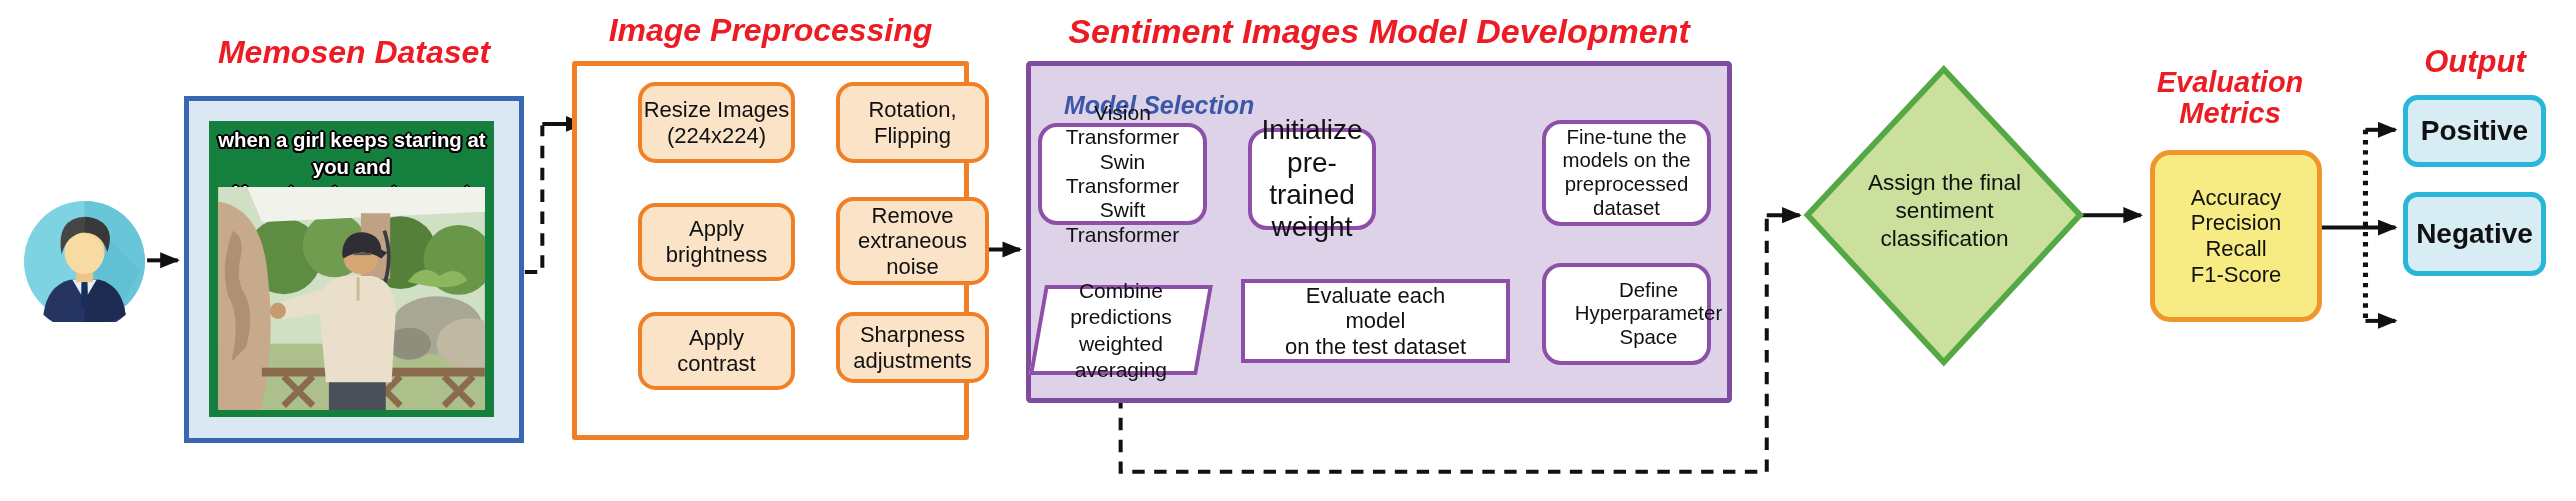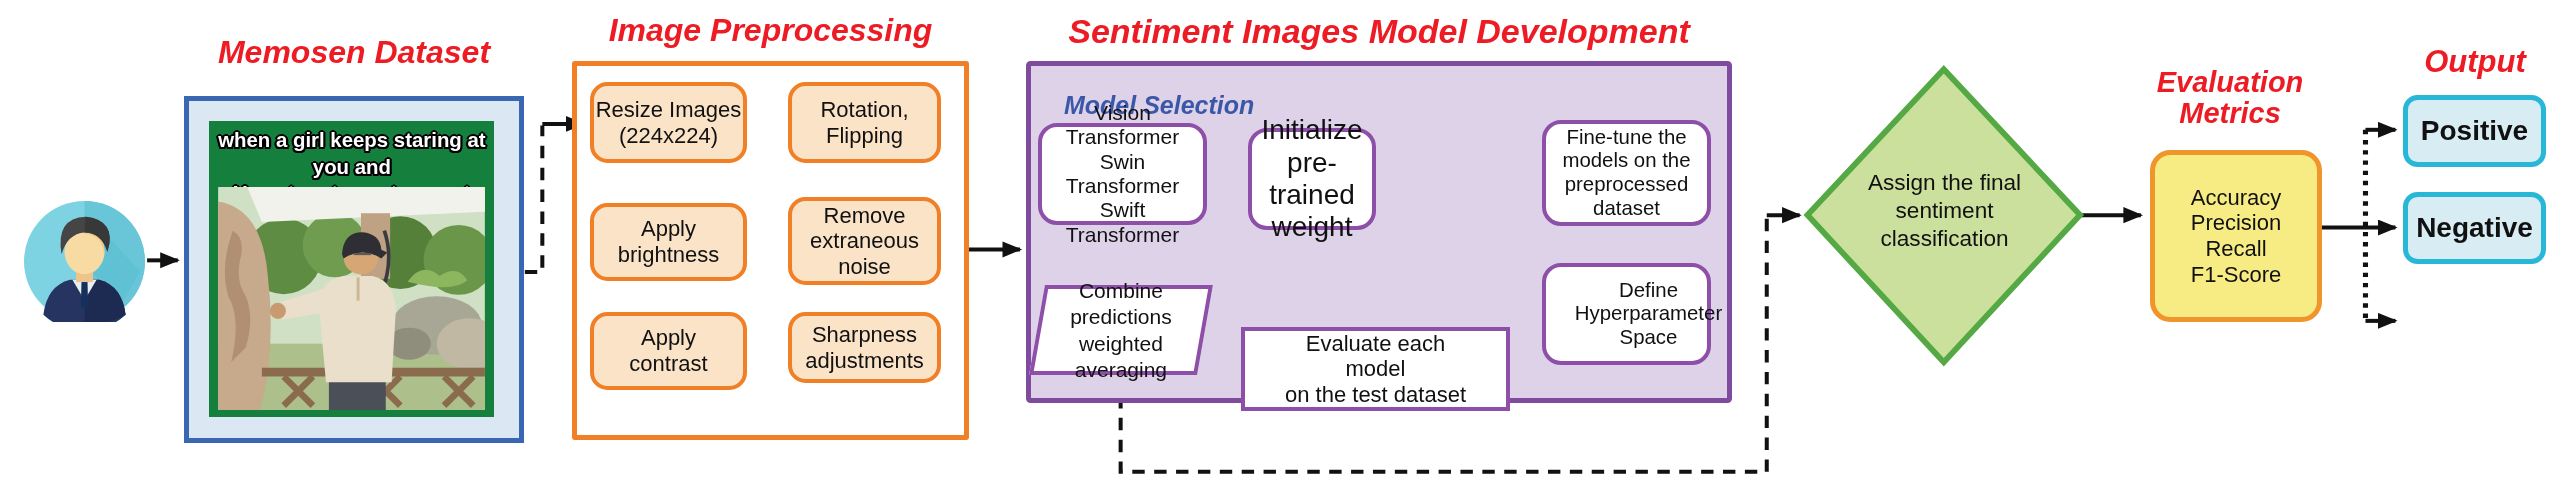--- a/index.html
+++ b/index.html
@@ -4,23 +4,23 @@
 <style>
   html,body{margin:0;padding:0;background:#ffffff;}
   .canvas{position:relative;width:2576px;height:501px;background:#ffffff;overflow:hidden;
           font-family:"Liberation Sans",sans-serif;}
   .abs{position:absolute;}
   .sec-title{color:#ed1c24;font-weight:bold;font-style:italic;text-align:center;
              font-size:32px;line-height:1.08;white-space:pre-line;}
   .node{position:absolute;display:flex;align-items:center;justify-content:center;
         text-align:center;color:#111;font-size:22px;line-height:1.16;white-space:pre-line;
         box-sizing:border-box;}
-  .peach{background:#fbe3c8;border:4.4px solid #f07f26;border-radius:17.5px;}
+  .peach{background:#fbe3c8;border:4.4px solid #f07f26;border-radius:17.5px;margin-left:48px;}
   .whitebox{background:#ffffff;border:4.4px solid #8e4fa8;border-radius:19px;}
-  .sharp{background:#ffffff;border:4.4px solid #8e4fa8;border-radius:0;margin-top:48px;}
+  .sharp{background:#ffffff;border:4.4px solid #8e4fa8;border-radius:0;}
   .cyan{background:#d8ecf4;border:5.1px solid #28b7d7;border-radius:14.6px;
         font-weight:bold;font-size:28px;}
   .container-orange{position:absolute;border:5.1px solid #f07f26;background:#ffffff;
         border-radius:2.9px;box-sizing:border-box;}
   .container-purple{position:absolute;border:5.1px solid #7e4b9e;background:#ddd2e8;
         border-radius:4.4px;box-sizing:border-box;}
   .model-sel{color:#3b57a8;font-weight:bold;font-style:italic;font-size:25px;}
   .meme-frame{position:absolute;left:184px;top:96px;width:340px;height:347px;
         background:#dbe7f3;border:5.1px solid #3a67b1;box-sizing:border-box;}
   .meme-inner{position:absolute;left:20.4px;top:20.4px;width:285px;height:296px;background:#15803d;}
@@ -190,16 +190,16 @@
 
   <div class="abs sec-title" style="left:2139px;top:67px;width:182px;font-size:29px;">Evaluation
 Metrics</div>
   <div class="node yellow" style="left:2150px;top:150px;width:172px;height:172px;font-size:22px;">Accuracy
 Precision
 Recall
 F1-Score</div>
 
   <div class="abs sec-title" style="left:2402px;top:45px;width:146px;font-size:31px;">Output</div>
   <div class="node cyan" style="left:2403px;top:95px;width:143px;height:72px;">Positive</div>
-  <div class="node cyan" style="left:2403px;top:192px;width:143px;height:72px;">Negative</div>
+  <div class="node cyan" style="left:2403px;top:192px;width:143px;height:84px;">Negative</div>
 
 </div>
 
 
 </body></html>

